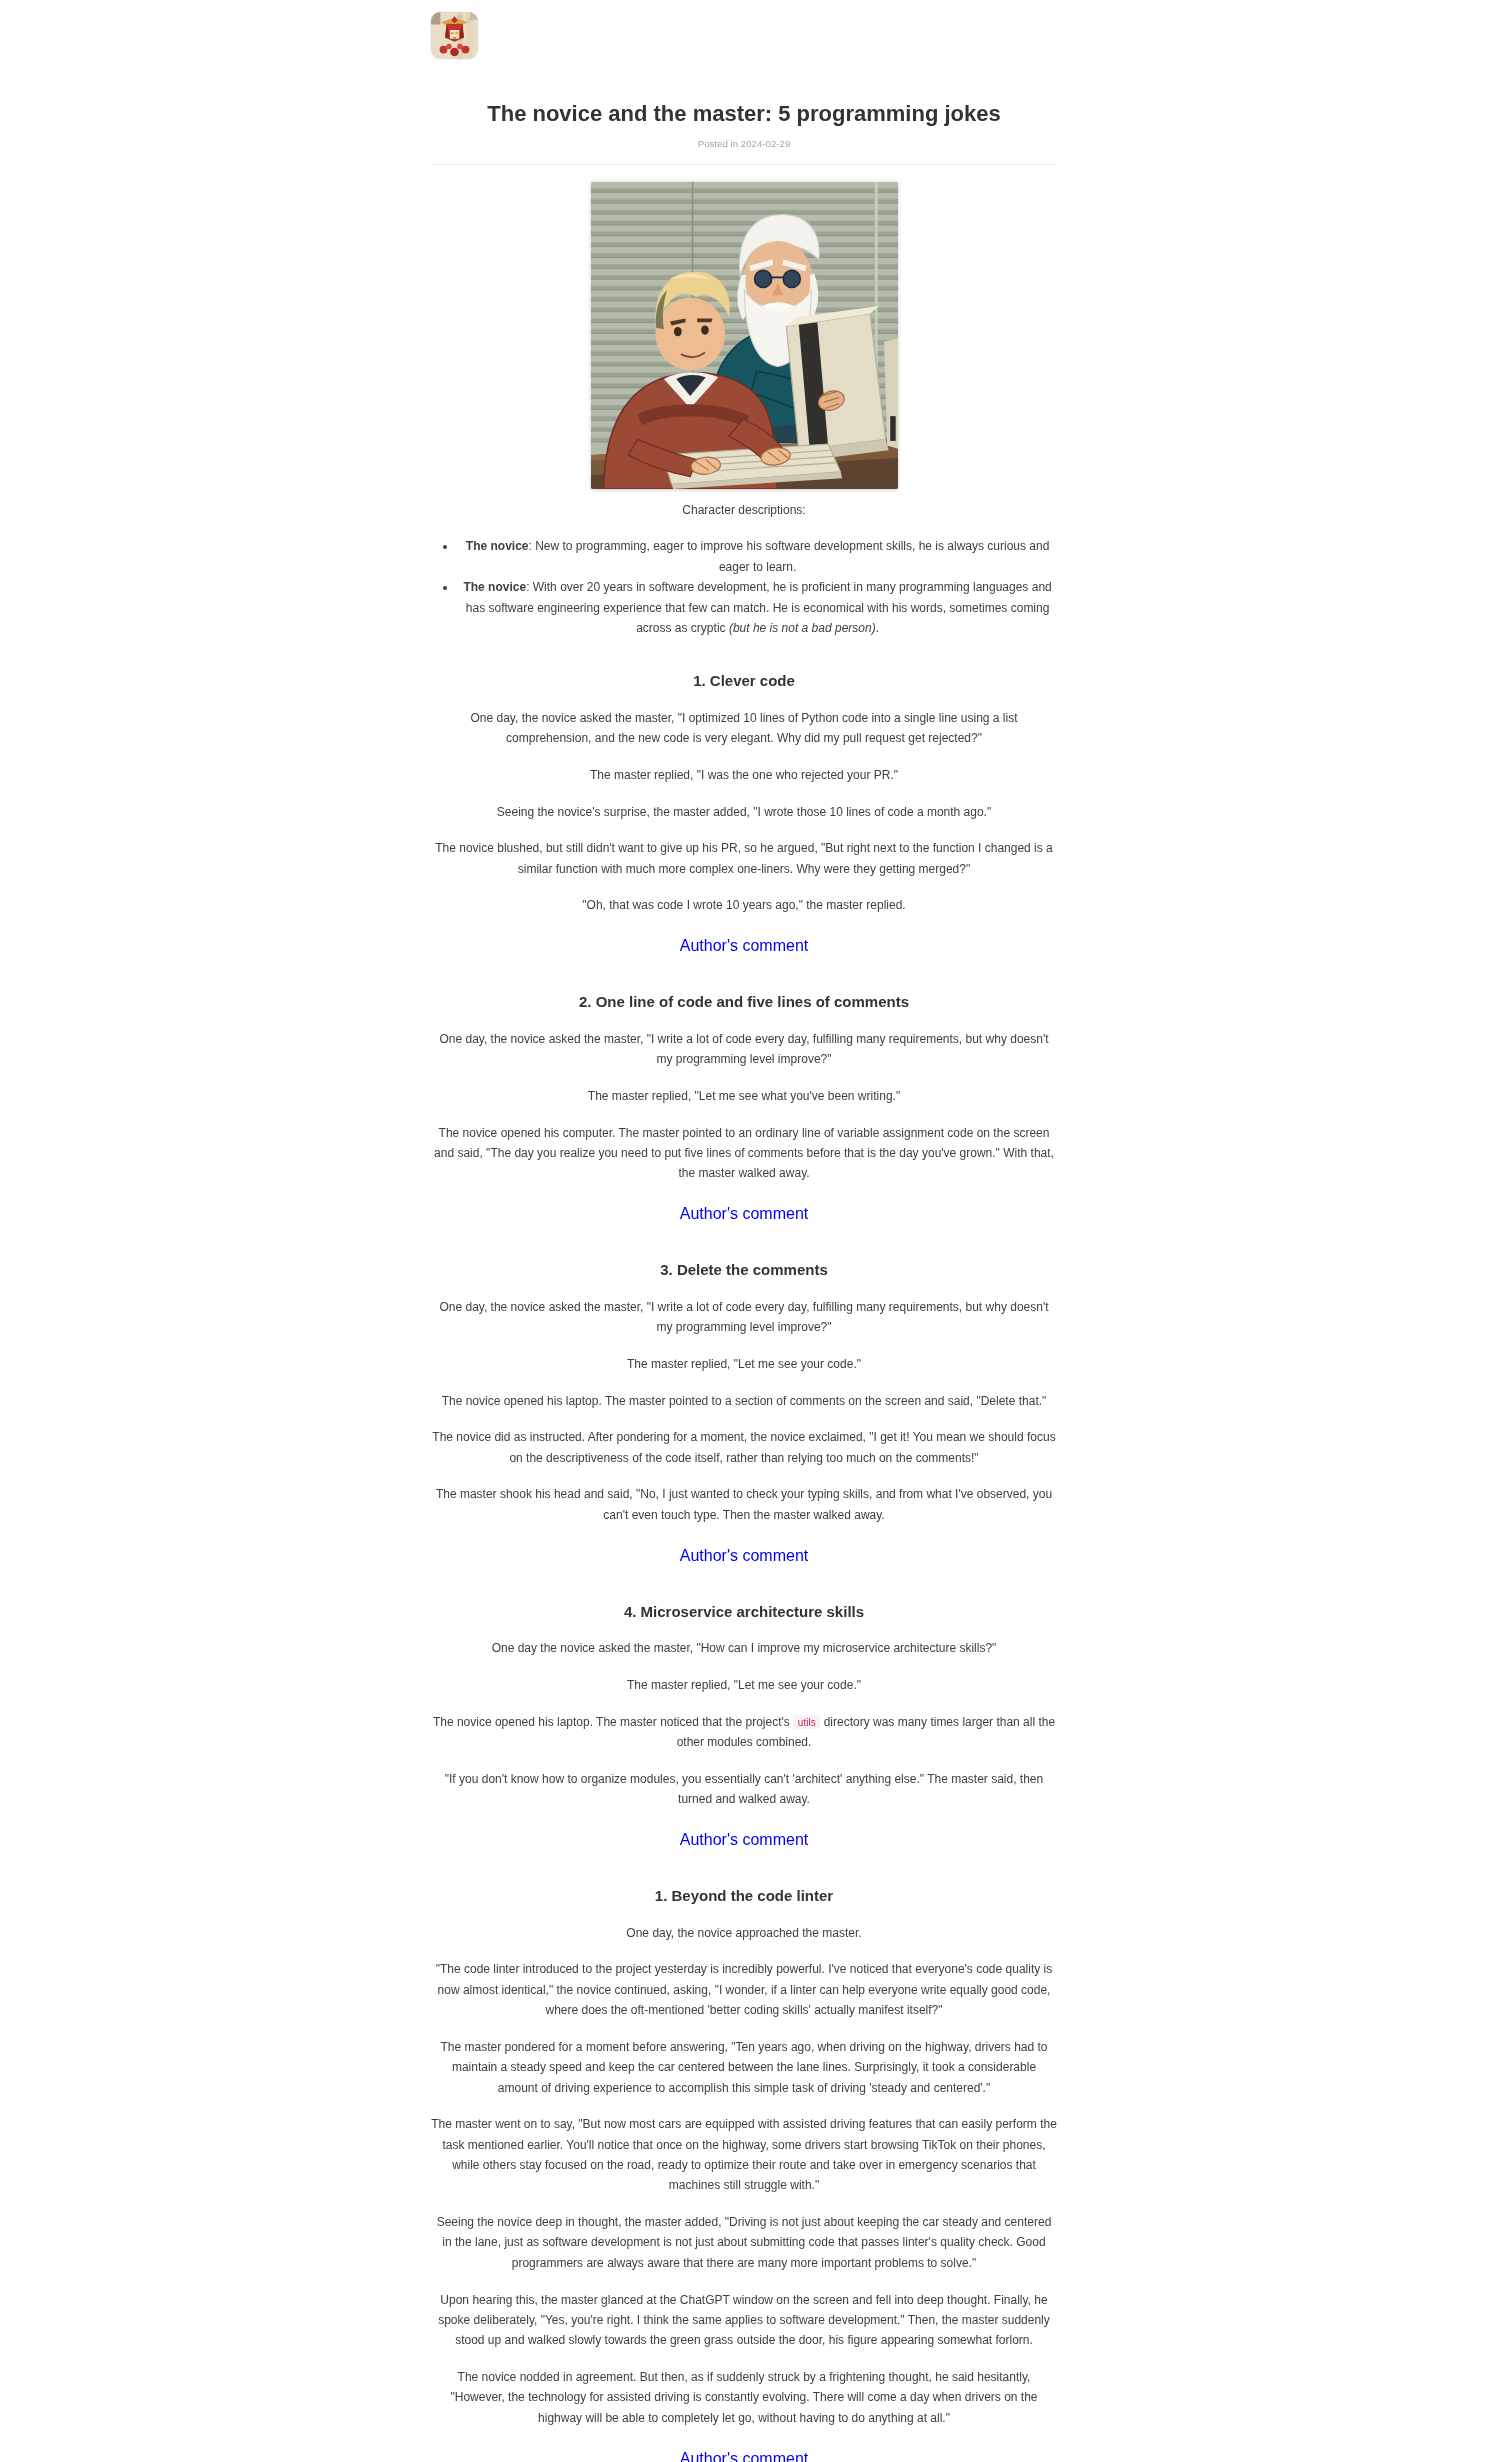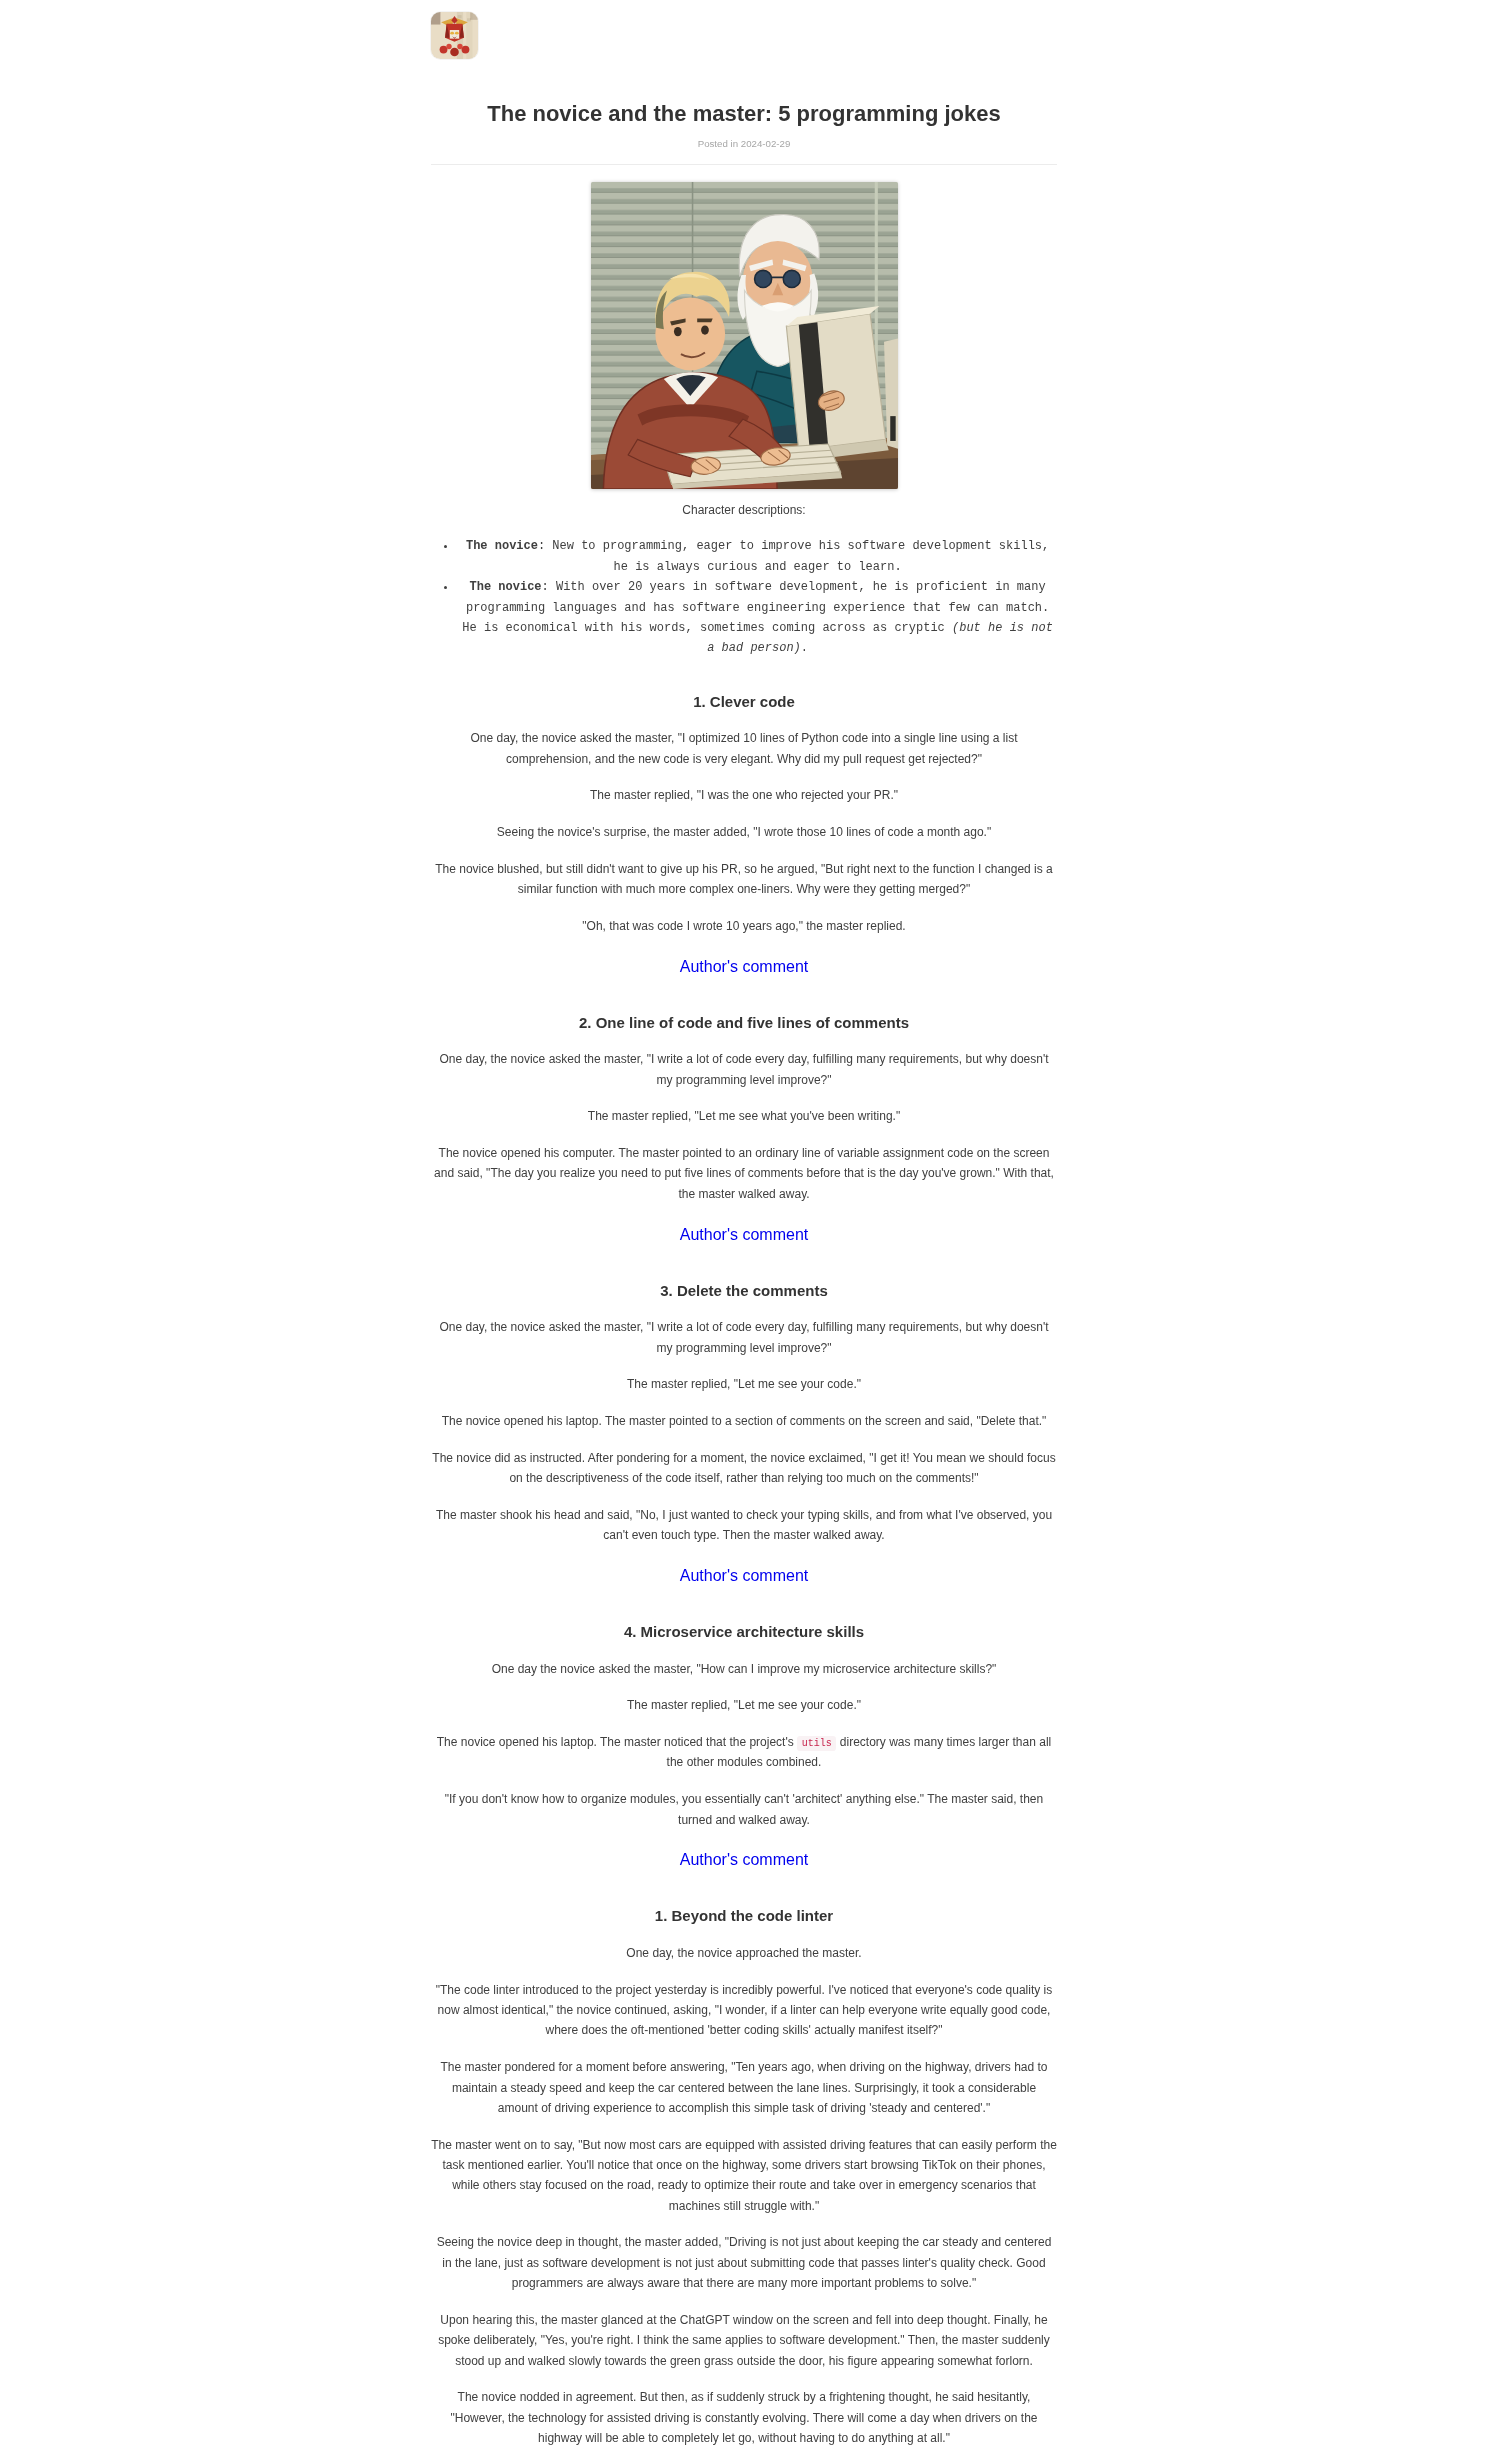--- a/index.html
+++ b/index.html
@@ -21,27 +21,27 @@
   }
   .container{width:626px;margin:0 auto;text-align:center;}
   .site-header{padding-top:12.4px;}
   .logo{display:block;width:47px;height:47px;border-radius:9.3px;overflow:hidden;box-shadow:0 0 0 0.8px rgba(0,0,0,.06);}
   .post-title{font-size:22px;line-height:1.2;color:#333;font-weight:bold;margin:42px 0 7.8px;}
   .posted{font-size:9.7px;color:#a6a6a6;margin:0 0 11.6px;}
   .divider{border:none;border-top:0.8px solid #ececec;margin:0 0 17px;}
   .illustration{margin:0 auto 11px;width:307px;}
   .illustration svg{display:block;border-radius:2.3px;box-shadow:0 0.8px 3.9px rgba(0,0,0,.2);}
   p{font-size:12px;line-height:1.7;margin:0 0 16.3px;}
-  ul.characters{margin:0 0 18.6px;padding-left:25.6px;font-size:12px;line-height:1.7;font-family:Liberation Mono, monospace;}
+  ul.characters{margin:0 0 18.6px;padding-left:25.6px;font-size:12px;line-height:1.7;}
   ul.characters li{margin:0;padding-left:1.6px;}
   h2{font-size:15px;color:#333;margin:34px 0 18.6px;font-weight:bold;}
   .author-p{margin:0 0 6.2px;}
   .author-link{color:var(--author-link);text-decoration:none;font-size:16px;}
   code.inline-code{
-    font-family:Liberation Mono, monospace;
+    font-family:Liberation Sans, sans-serif;
     font-size:10px;color:var(--inline-code-text);
     background:var(--inline-code-bg);padding:1.6px 4.7px;border-radius:3.1px;
   }
 </style>
 </head>
 <body>
 
 <div class="container">
 
   <header class="site-header">

